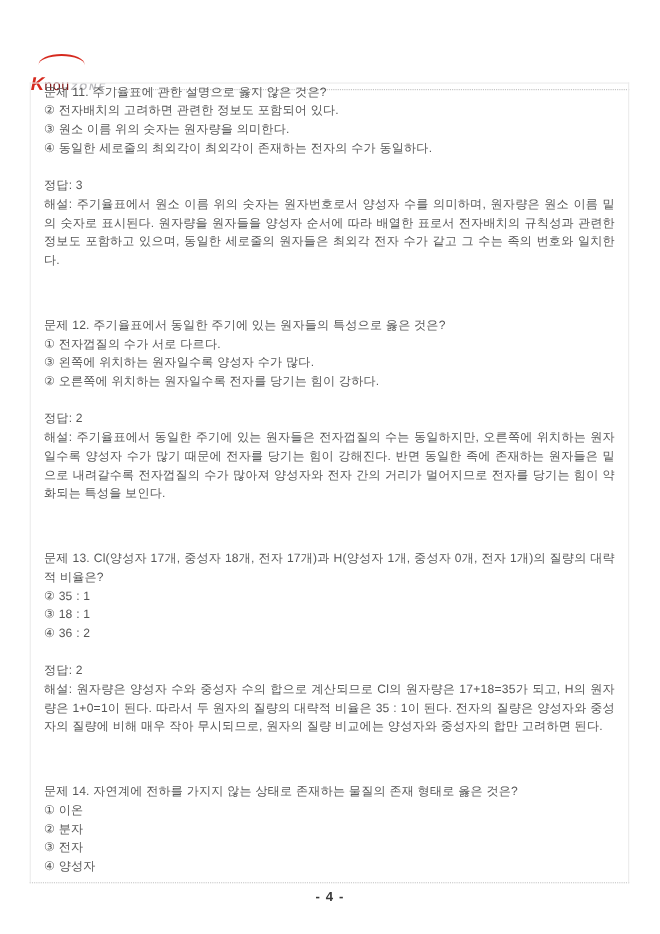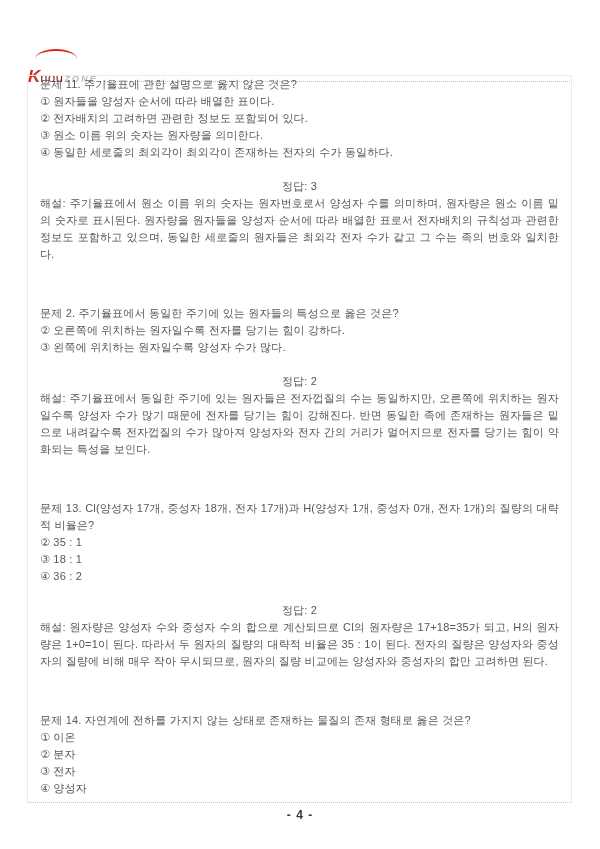--- a/index.html
+++ b/index.html
@@ -86,21 +86,21 @@
   .qa-block { margin: 0 0 42px 0; }
   .qa-block:last-child { margin-bottom: 0; }
   .content-box p, .content-box div.option {
     margin: 0;
     font-size: 11px;
     line-height: 17px;
     color: #565656;
     letter-spacing: 0.2px;
   }
   .question-title { text-align: justify; }
-  .answer { margin-top: 17px !important; text-align: center; }
+  .answer { margin-top: 17px !important; }
   .explanation { text-align: justify; }
   
   .footer {
     position: absolute;
     top: 808px;
     left: 0;
     right: 0;
     text-align: center;
     font-size: 12px;
     font-weight: bold;
@@ -120,32 +120,32 @@
       <span class="logo-nou">nou</span>
       <span class="logo-zone">ZONE</span>
     </div>
     <div class="header-rule"></div>
   </div>
 
   <div class="content-box">
 
     <section class="qa-block">
       <p class="question-title">문제 11. 주기율표에 관한 설명으로 옳지 않은 것은?</p>
-      <div class="option">① 원자들을 양성자 순서에 따라 배열한 표이다.</div>
       <div class="option">② 전자배치의 고려하면 관련한 정보도 포함되어 있다.</div>
       <div class="option">③ 원소 이름 위의 숫자는 원자량을 의미한다.</div>
       <div class="option">④ 동일한 세로줄의 최외각이 최외각이 존재하는 전자의 수가 동일하다.</div>
       <p class="answer">정답: 3</p>
       <p class="explanation">해설: 주기율표에서 원소 이름 위의 숫자는 원자번호로서 양성자 수를 의미하며, 원자량은 원소 이름 밑의 숫자로 표시된다. 원자량을 원자들을 양성자 순서에 따라 배열한 표로서 전자배치의 규칙성과 관련한 정보도 포함하고 있으며, 동일한 세로줄의 원자들은 최외각 전자 수가 같고 그 수는 족의 번호와 일치한다.</p>
     </section>
 
     <section class="qa-block">
-      <p class="question-title">문제 2. 주기율표에서 동일한 주기에 있는 원자들의 특성으로 옳은 것은?</p>
+      <p class="question-title">문제 12. 주기율표에서 동일한 주기에 있는 원자들의 특성으로 옳은 것은?</p>
+      <div class="option">① 전자껍질의 수가 서로 다르다.</div>
+      <div class="option">③ 왼쪽에 위치하는 원자일수록 양성자 수가 많다.</div>
       <div class="option">② 오른쪽에 위치하는 원자일수록 전자를 당기는 힘이 강하다.</div>
-      <div class="option">③ 왼쪽에 위치하는 원자일수록 양성자 수가 많다.</div>
       <p class="answer">정답: 2</p>
       <p class="explanation">해설: 주기율표에서 동일한 주기에 있는 원자들은 전자껍질의 수는 동일하지만, 오른쪽에 위치하는 원자일수록 양성자 수가 많기 때문에 전자를 당기는 힘이 강해진다. 반면 동일한 족에 존재하는 원자들은 밑으로 내려갈수록 전자껍질의 수가 많아져 양성자와 전자 간의 거리가 멀어지므로 전자를 당기는 힘이 약화되는 특성을 보인다.</p>
     </section>
 
     <section class="qa-block">
       <p class="question-title">문제 13. Cl(양성자 17개, 중성자 18개, 전자 17개)과 H(양성자 1개, 중성자 0개, 전자 1개)의 질량의 대략적 비율은?</p>
       <div class="option">② 35 : 1</div>
       <div class="option">③ 18 : 1</div>
       <div class="option">④ 36 : 2</div>
       <p class="answer">정답: 2</p>

